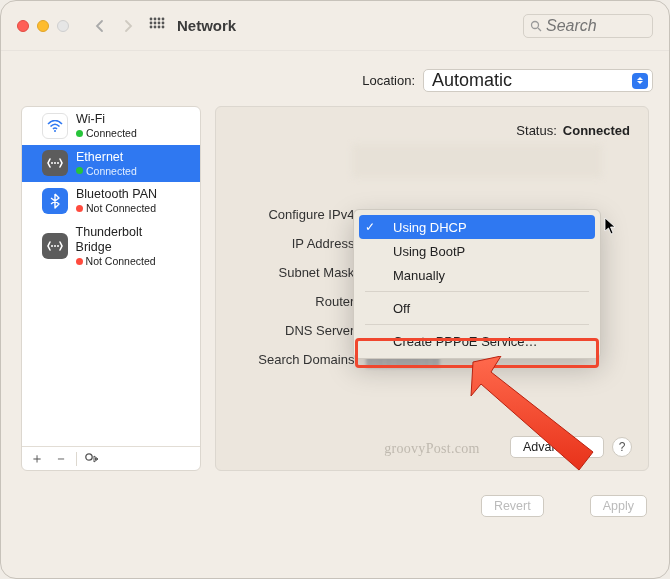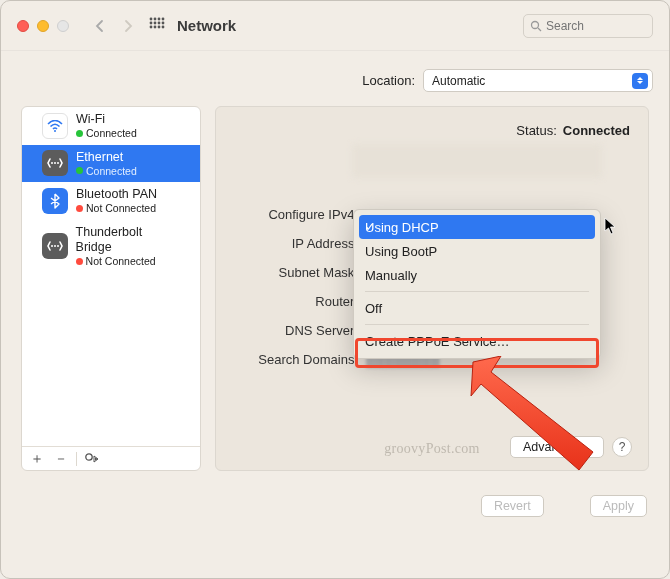--- a/index.html
+++ b/index.html
@@ -10,21 +10,21 @@
   height: 579px;
   overflow: hidden;
   font-size: 13px;
   color: #222;
 }
 .window {
   width: 670px;
   height: 579px;
   background: #f2ede6;
   border: 1px solid #c7c2ba;
-  border-radius: 10px;
+  border-radius: 16px;
   position: relative;
 }
 .titlebar {
   height: 50px;
   display: flex;
   align-items: center;
   padding: 0 16px;
   border-bottom: 1px solid rgba(0,0,0,.04);
 }
 .traffic { display: flex; gap: 8px; margin-right: 20px; }
@@ -41,34 +41,34 @@
   height: 24px;
   border: 1px solid #d5d0c8;
   border-radius: 5px;
   display: flex;
   align-items: center;
   padding: 0 6px;
   background: #f2ede6;
   color: #999;
   gap:4px;
 }
-.search-wrap input { border:none; background:transparent; outline:none; font-size:12px; width:90px; color:#1d4ed8;}
+.search-wrap input { border:none; background:transparent; outline:none; font-size:16px; width:90px; color:#1d4ed8;font-style:italic;}
 .loc-row {
   display:flex; align-items:center; justify-content:flex-end;
   padding: 18px 16px 14px;
   gap: 8px;
 }
 .select {
   width: 230px; height: 23px;
   background: #fff;
   border: 1px solid #d0cbc3;
   border-radius: 5px;
   display:flex; align-items:center;
   padding: 0 4px 0 8px;
-  font-size: 12px;
+  font-size: 18px;
   position: relative;
 }
 .select .arrow {
   margin-left:auto;
   width:16px; height:16px;
   background:#2f78f1;
   border-radius:4px;
   display:flex; flex-direction:column; align-items:center; justify-content:center;
   gap:1px;
 }
@@ -154,21 +154,21 @@
   background:#eeeae1;
   border:1px solid #cfcac1;
   border-radius:6px;
   box-shadow: 0 10px 28px rgba(0,0,0,.22);
   padding:5px;
   z-index:10;
 }
 .menu-item {
   height:24px;
   display:flex; align-items:center;
-  padding:0 8px 0 6px;
+  padding:0 8px 0 34px;
   border-radius:4px;
   font-size:13px;
   position:relative;
   color:#222;
 }
 .menu-item.sel {
   background:#2f78f1; color:#fff;
 }
 .menu-item.sel::before {
   content:"✓"; position:absolute; left:6px; font-size:12px;

